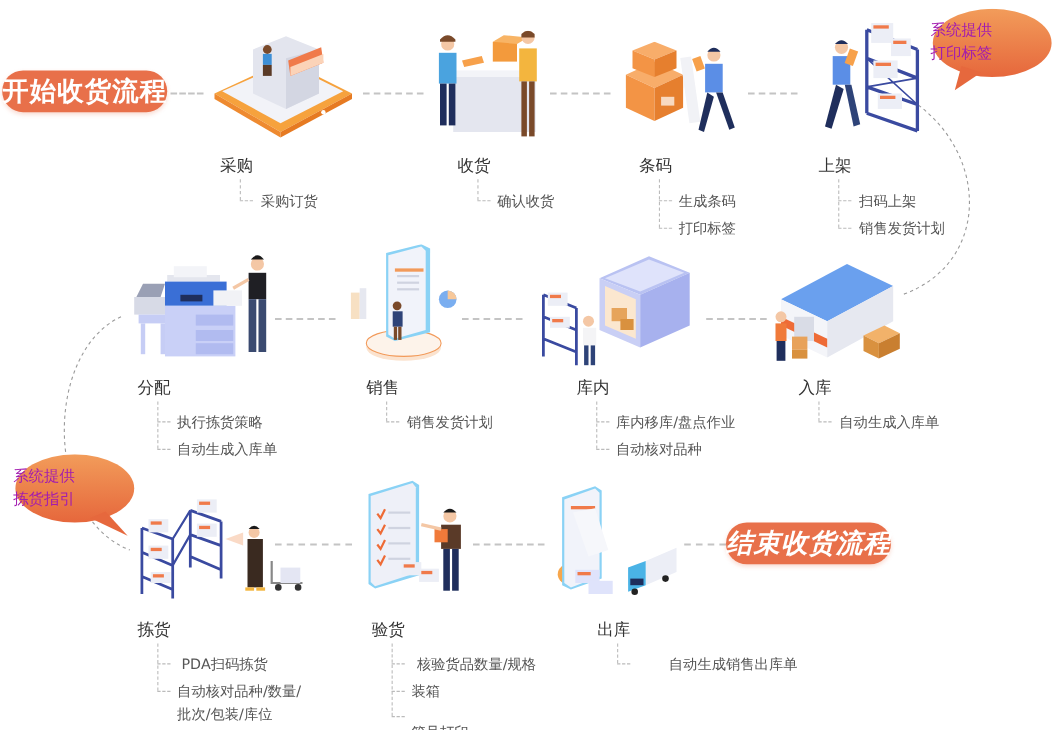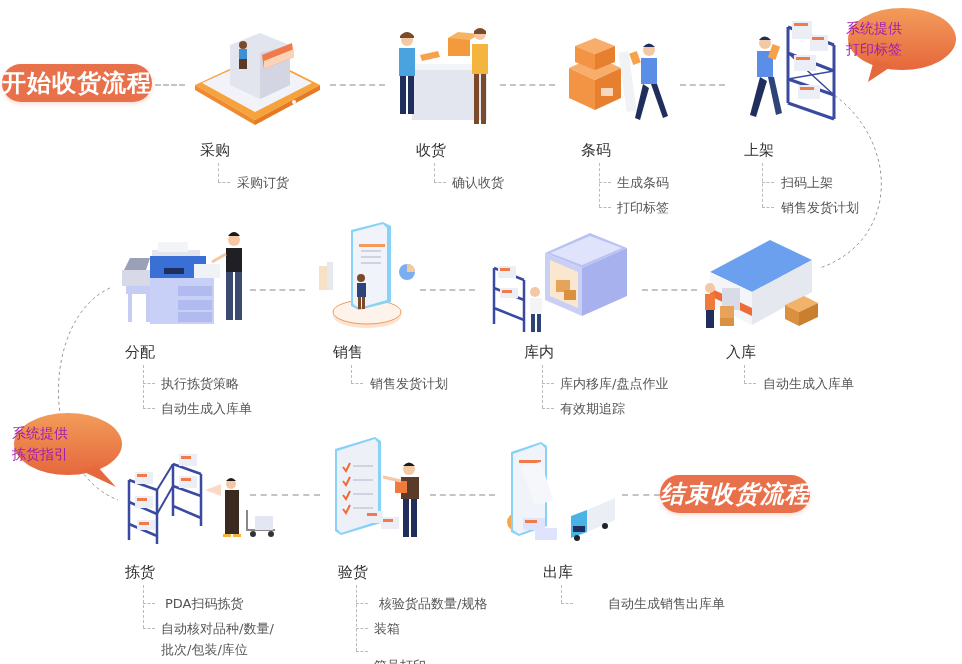--- a/index.html
+++ b/index.html
@@ -323,21 +323,21 @@
 <div class="title" style="left:333px;top:343px;">销售</div>
 <div class="vdash" style="left:351px;top:365px;height:18px;"></div>
 <div class="hdash" style="left:351px;top:383px;width:12px;"></div>
 <div class="sub" style="left:370px;top:375px;">销售发货计划</div>
 
 <div class="title" style="left:524px;top:343px;">库内</div>
 <div class="vdash" style="left:542px;top:365px;height:43px;"></div>
 <div class="hdash" style="left:542px;top:383px;width:12px;"></div>
 <div class="hdash" style="left:542px;top:408px;width:12px;"></div>
 <div class="sub" style="left:560px;top:375px;">库内移库/盘点作业</div>
-<div class="sub" style="left:560px;top:400px;">有效期追踪</div>
+<div class="sub" style="left:560px;top:400px;">自动核对品种</div>
 
 <div class="title" style="left:726px;top:343px;">入库</div>
 <div class="vdash" style="left:744px;top:365px;height:18px;"></div>
 <div class="hdash" style="left:744px;top:383px;width:12px;"></div>
 <div class="sub" style="left:763px;top:375px;">自动生成入库单</div>
 
 <div class="title" style="left:125px;top:563px;">拣货</div>
 <div class="vdash" style="left:143px;top:585px;height:43px;"></div>
 <div class="hdash" style="left:143px;top:603px;width:12px;"></div>
 <div class="hdash" style="left:143px;top:628px;width:12px;"></div>

